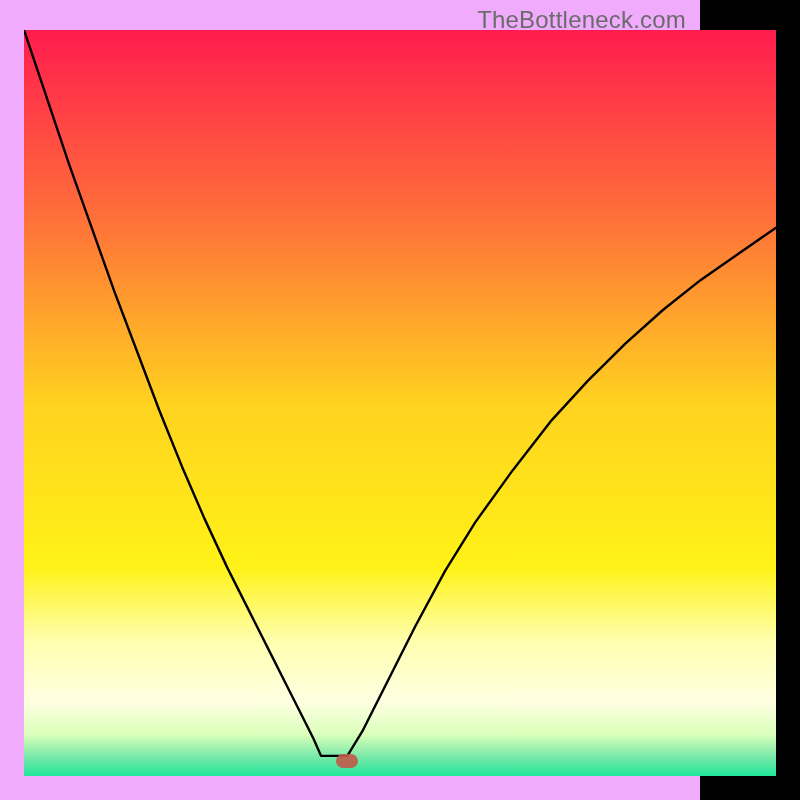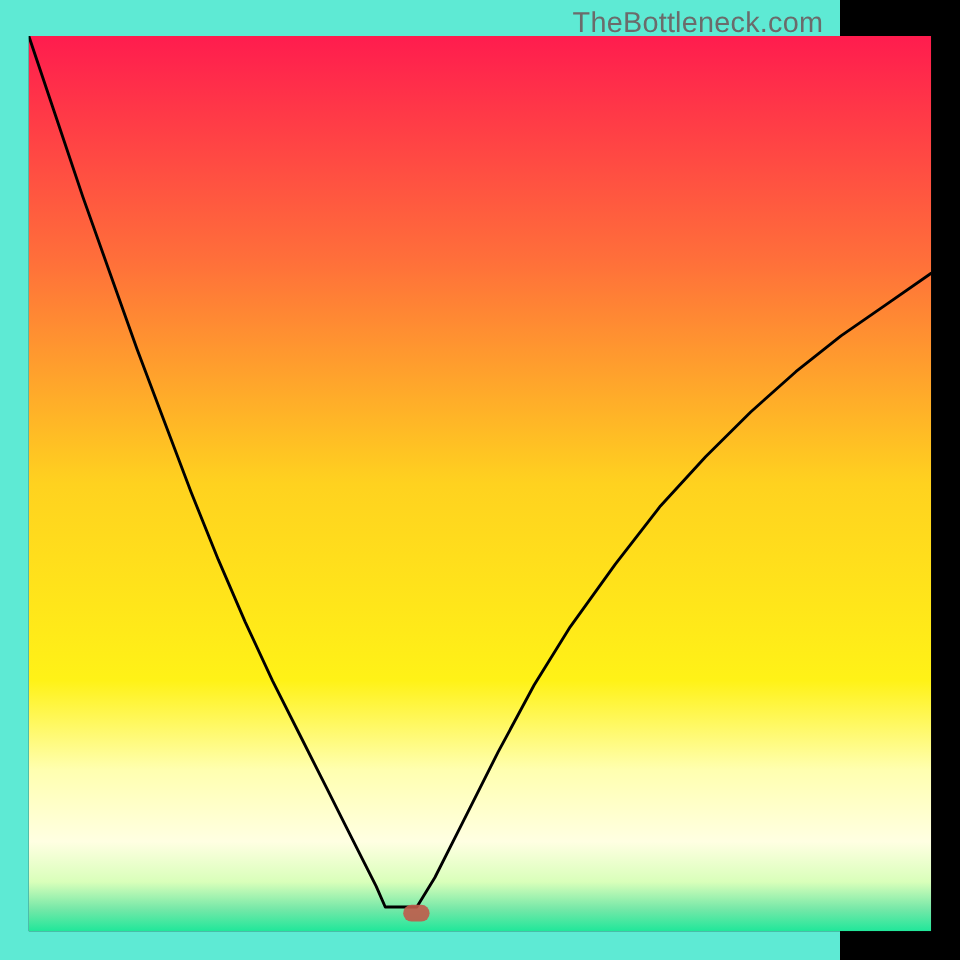--- a/index.html
+++ b/index.html
@@ -8,21 +8,21 @@
     width: 800px;
     height: 800px;
     background: #000;
     overflow: hidden;
     font-family: Arial, Helvetica, sans-serif;
   }
   .frame {
     position: relative;
     width: 700px;
     height: 800px;
-    background: #5eead4;
+    background: #f0abfc;
   }
   .watermark {
     position: absolute;
     top: 6px;
     right: 14px;
     color: #6b6b6b;
     font-size: 24px;
     font-weight: 400;
     letter-spacing: 0.2px;
     z-index: 20;

